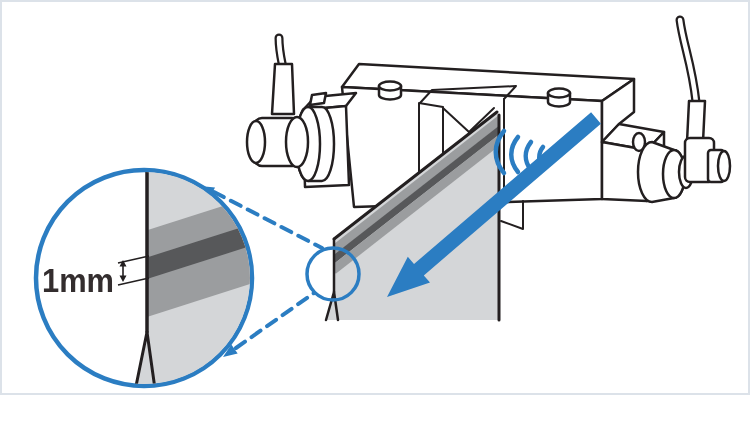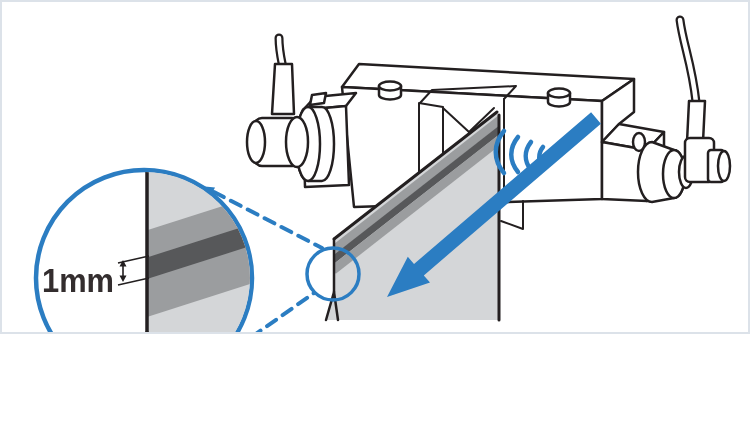--- a/index.html
+++ b/index.html
@@ -7,21 +7,21 @@
     --outline:#231f20;
     --sheet-light:#d4d6d8;
     --stripe-medium:#9b9d9f;
     --stripe-dark:#57585a;
     --frame-border:#dce2e9;
     --canvas:#ffffff;
     --label-ink:#332d2e;
   }
   html,body{margin:0;padding:0;background:#fff;}
   .stage{
-    width:750px;height:334px;position:relative;overflow:hidden;
+    width:750px;height:395px;position:relative;overflow:hidden;
     background:var(--canvas);
     box-sizing:border-box;
     border:2px solid var(--frame-border);
     font-family:"Liberation Sans","DejaVu Sans",sans-serif;
   }
   svg{display:block}
   .lineart{stroke:var(--outline);stroke-width:2.5;fill:#fff;stroke-linejoin:round;stroke-linecap:round;}
   .lineart-thin{stroke:var(--outline);stroke-width:2;fill:none;stroke-linejoin:round;stroke-linecap:round;}
   .cable-outer{stroke:var(--outline);stroke-width:9;fill:none;stroke-linecap:round;}
   .cable-inner{stroke:#fff;stroke-width:4.5;fill:none;stroke-linecap:round;}

